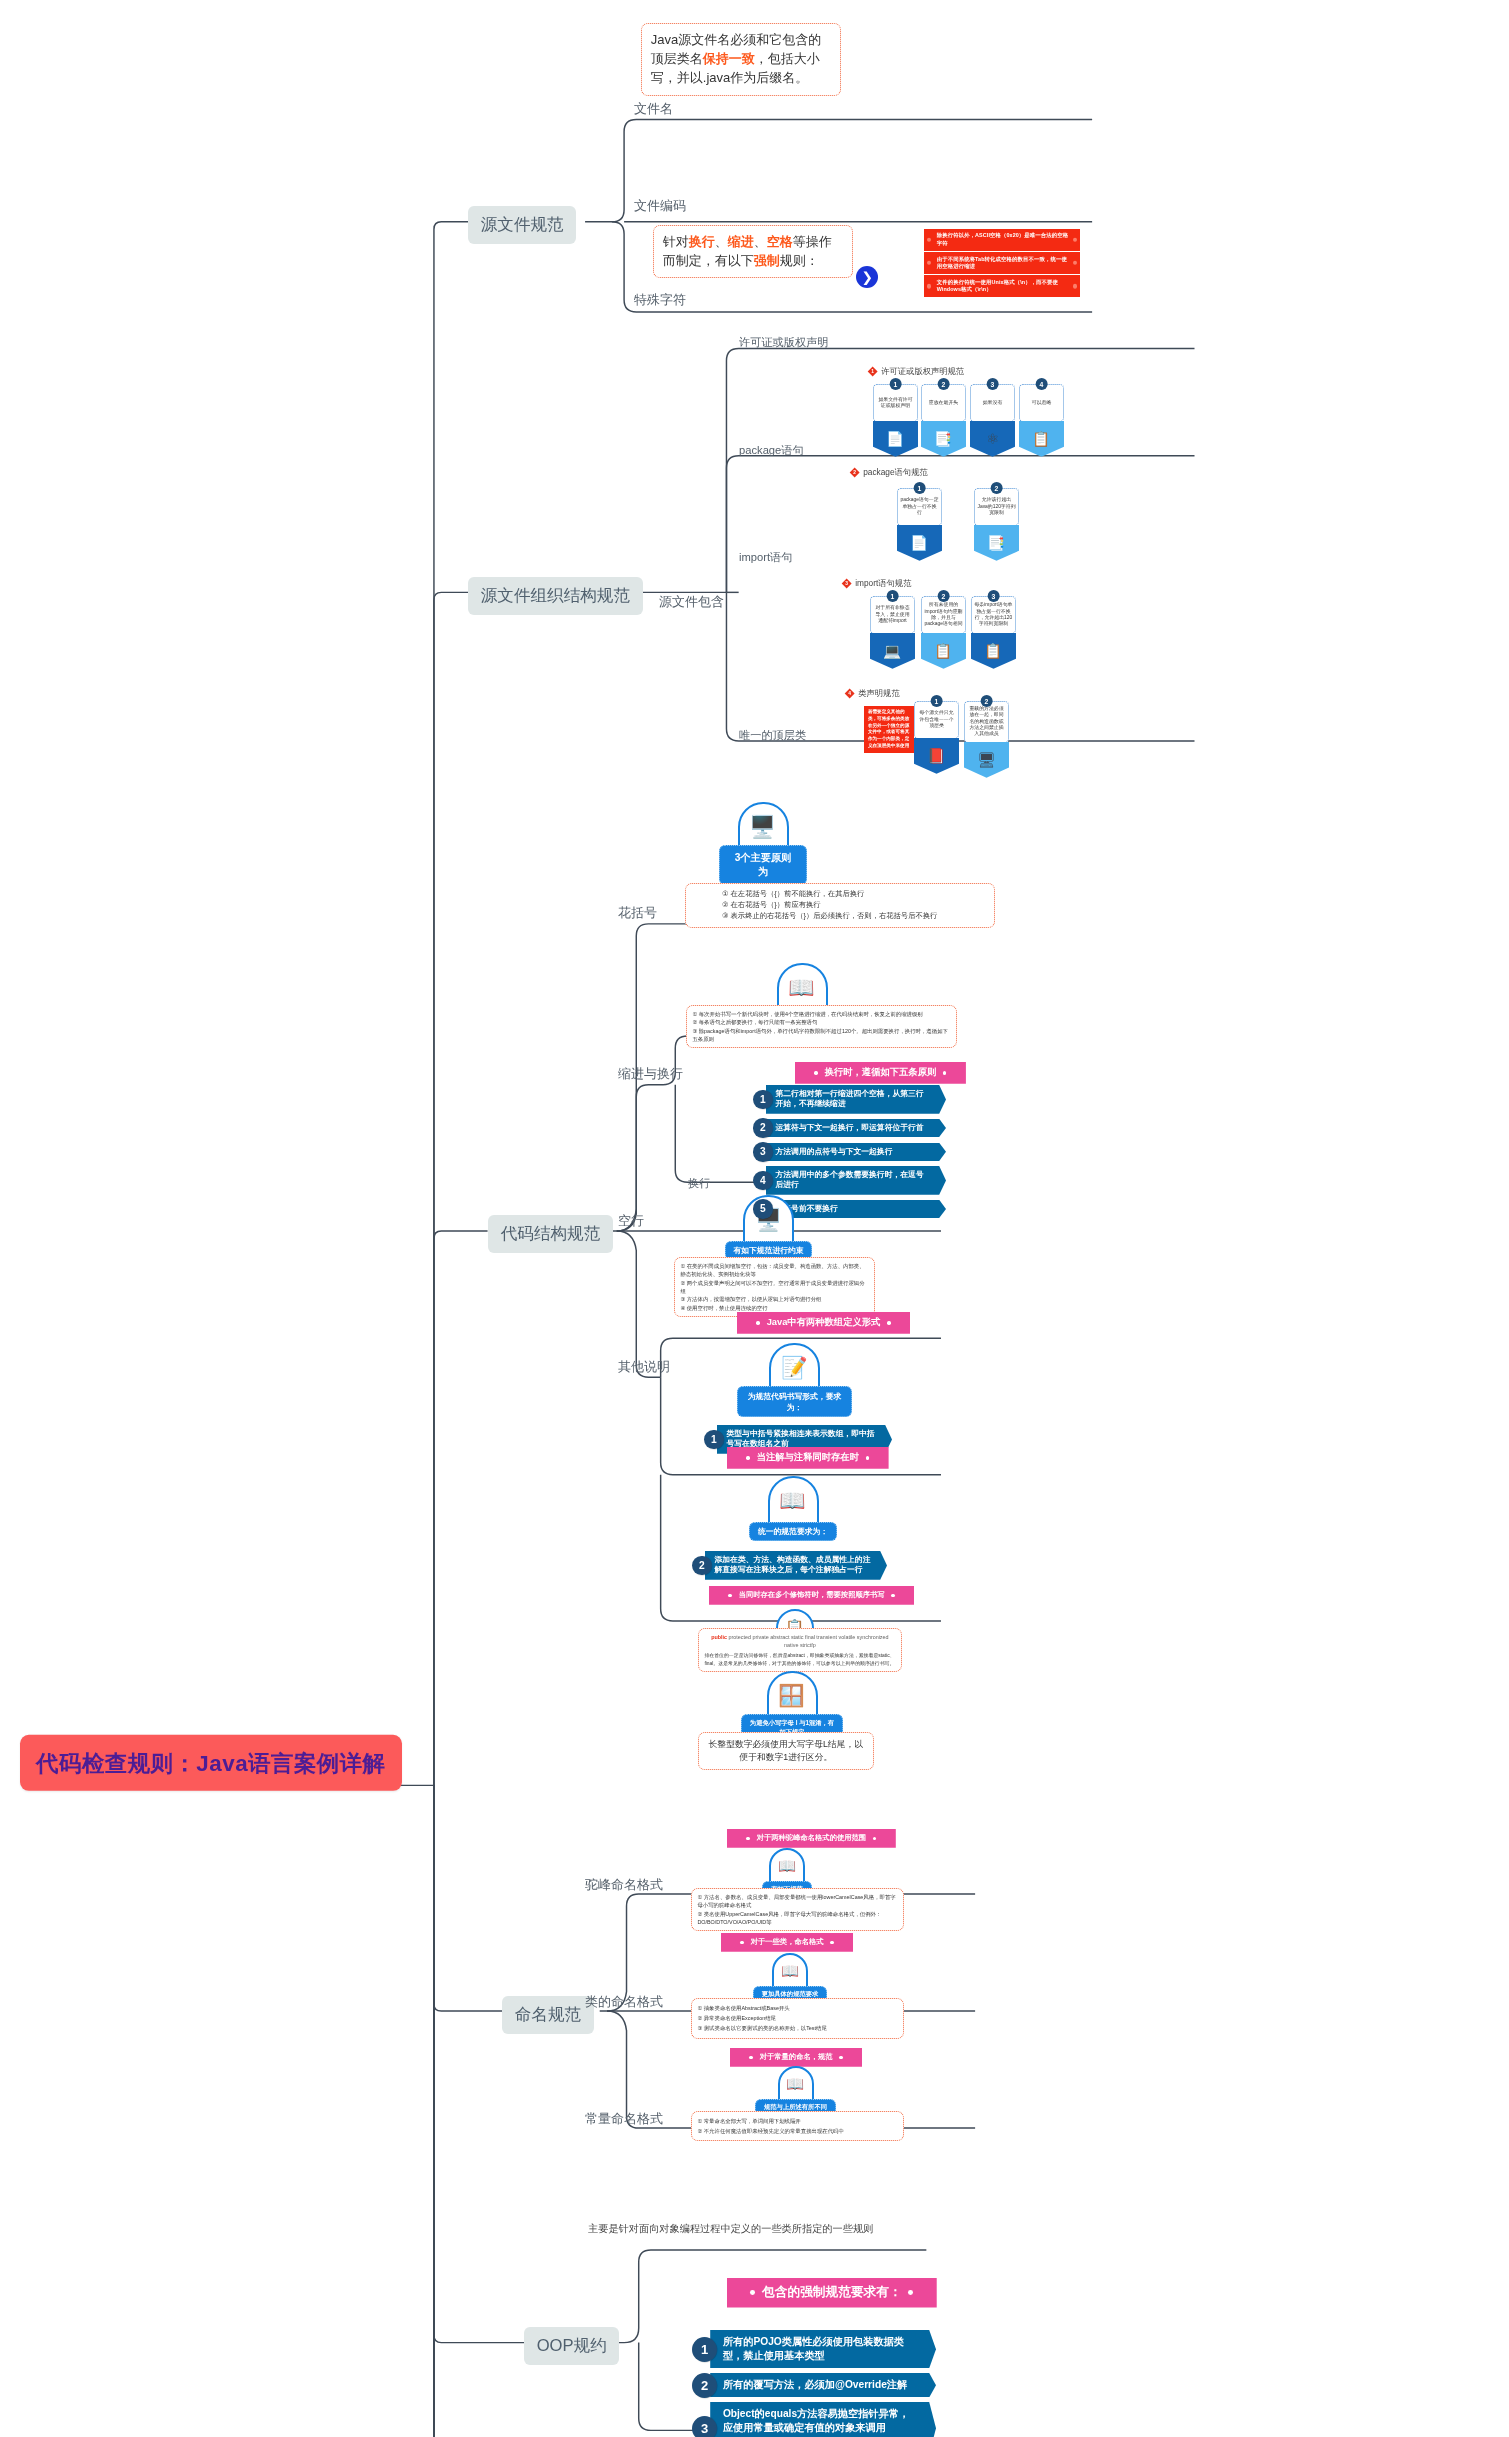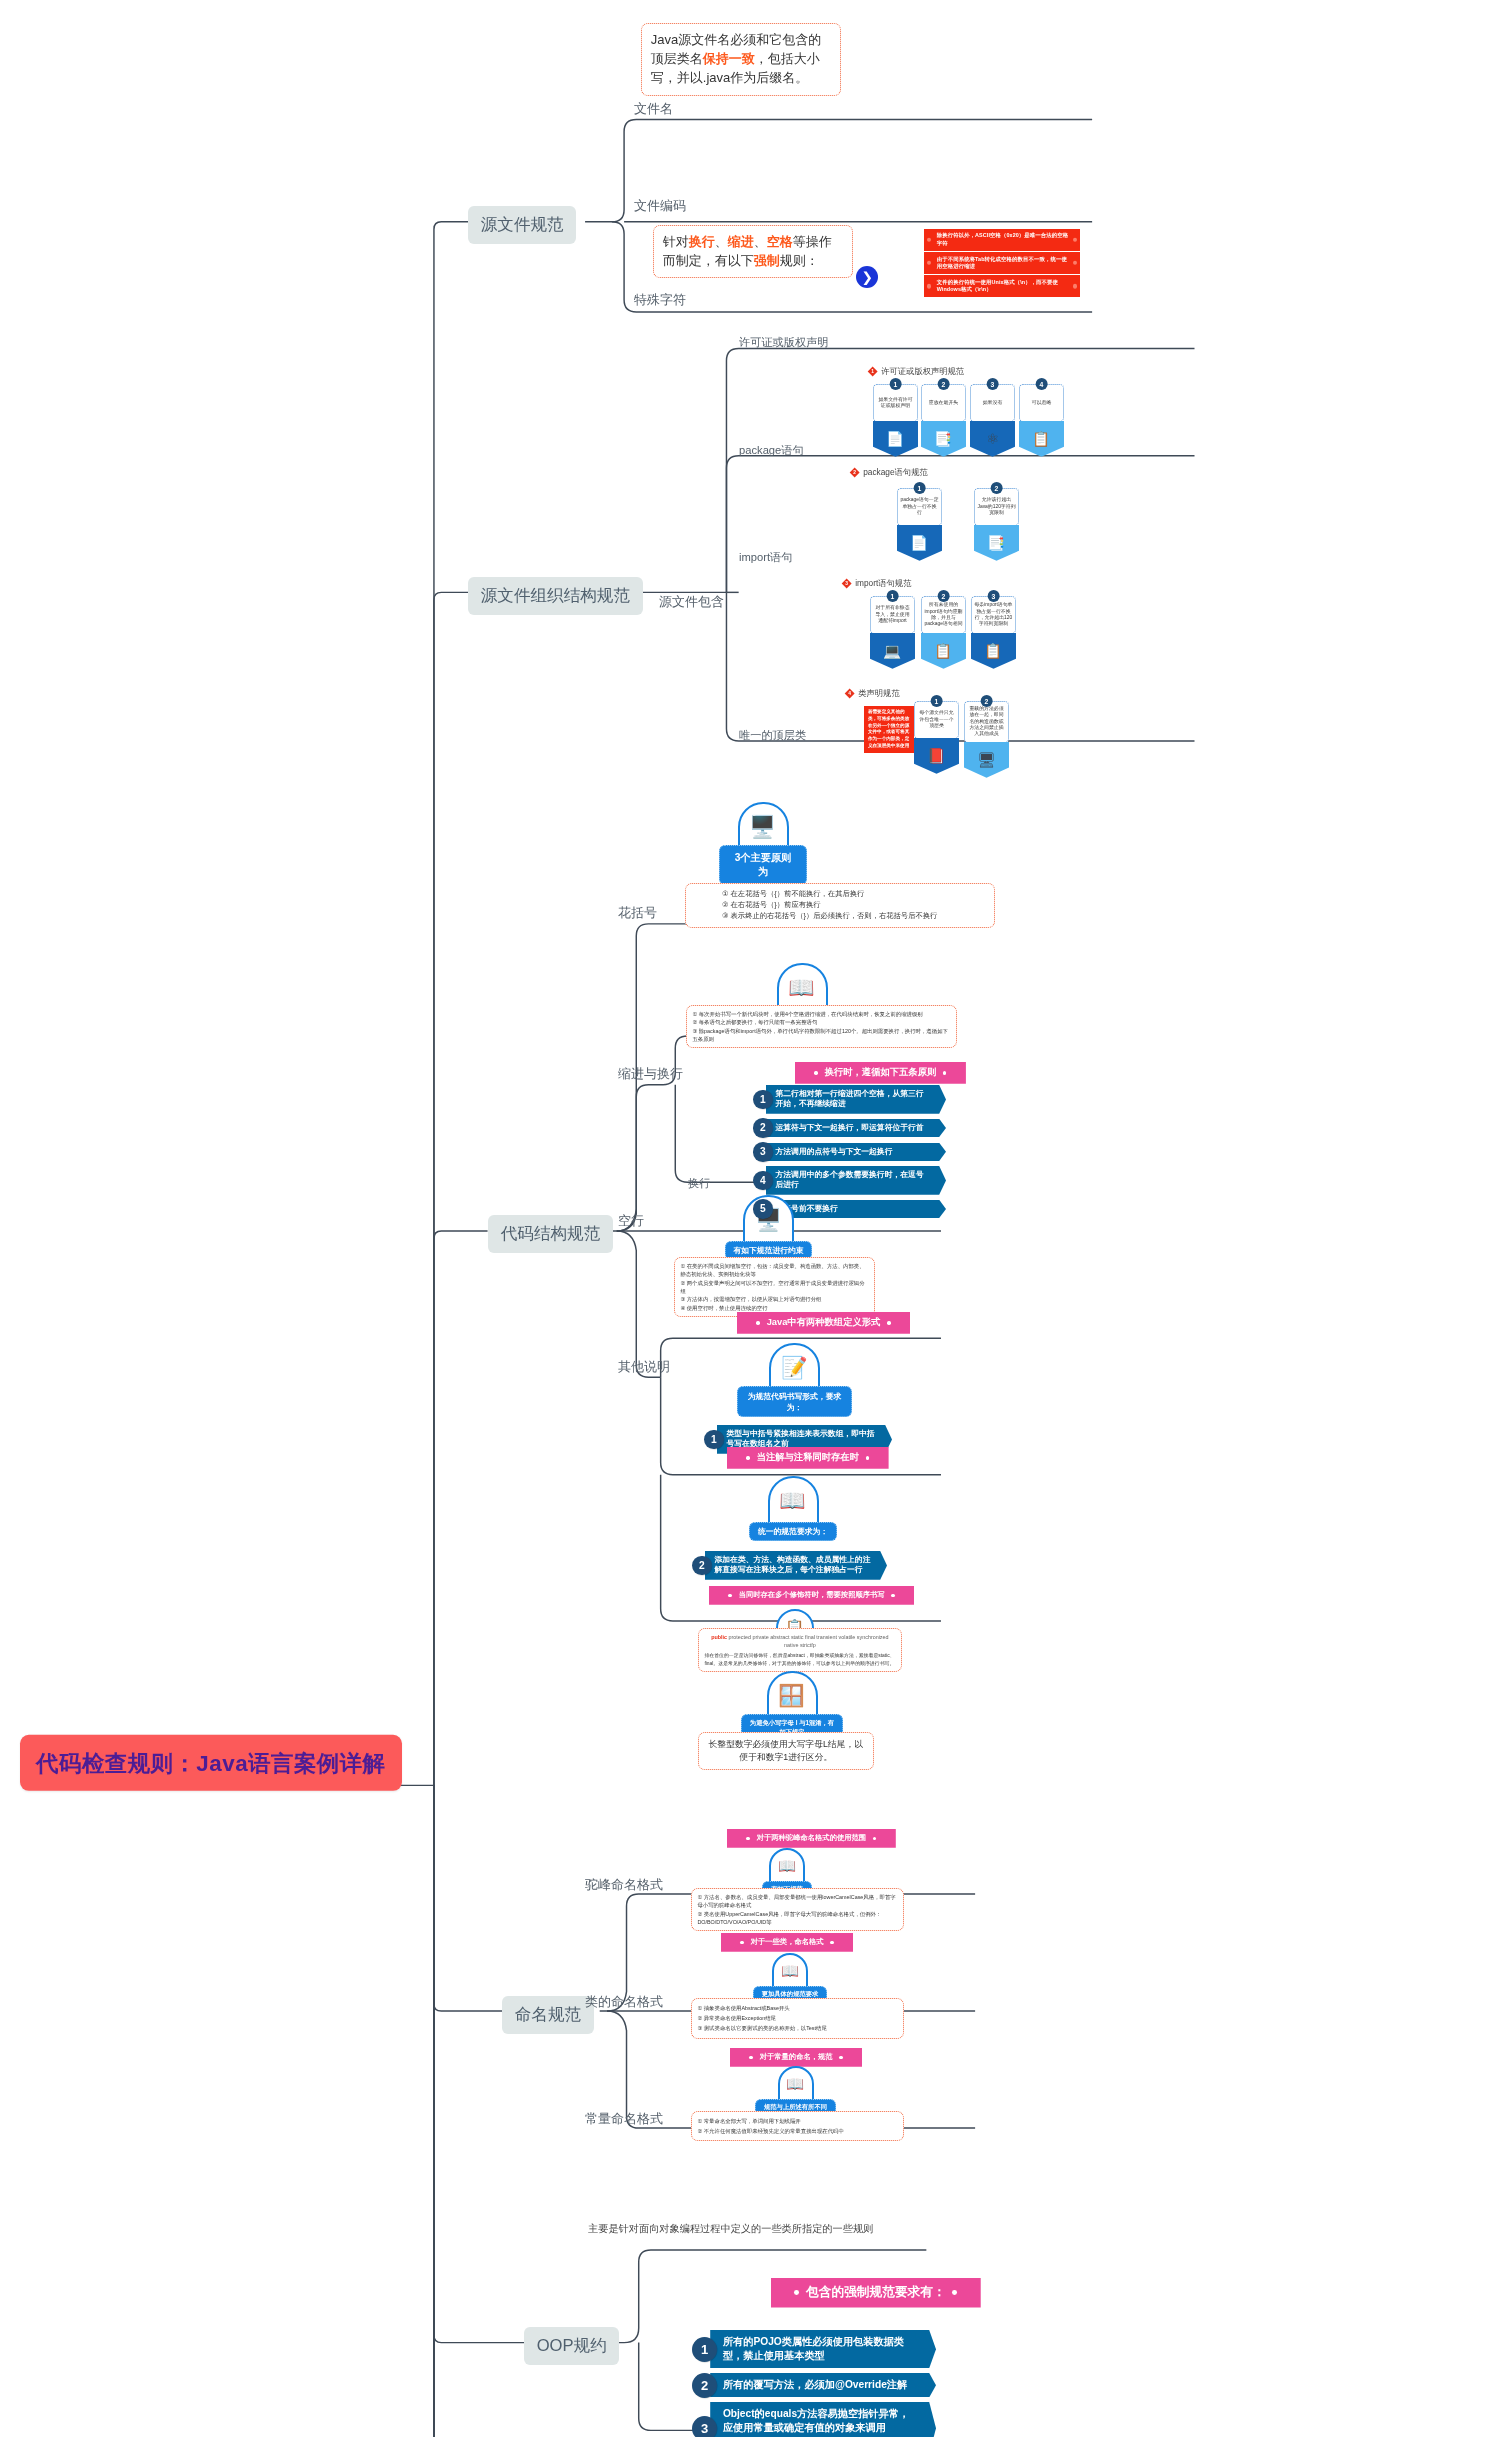--- a/index.html
+++ b/index.html
@@ -430,21 +430,21 @@
     <div class="pill sm" style="font-size:6.3px;">规范与上所述有所不同</div>
   </div>
   <div class="callout micro" style="left:691px;top:2111px;width:200px;line-height:1.9;">
     <div>① 常量命名全部大写，单词间用下划线隔开</div>
     <div>② 不允许任何魔法值即未经预先定义的常量直接出现在代码中</div>
   </div>
 
   <div class="l1-node" style="left:524px;top:2327px;">OOP规约</div>
   <div class="plaintext" style="left:588px;top:2222px;width:351px;font-size:10.2px;">主要是针对面向对象编程过程中定义的一些类所指定的一些规则</div>
 
-  <div class="ribbon" style="left:727px;top:2278px;font-size:12.7px;padding:6.3px 16.6px;margin-left:44px;"><span class="dot" style="width:4.9px;height:4.9px;"></span><span>包含的强制规范要求有：</span><span class="dot" style="width:4.9px;height:4.9px;"></span></div>
+  <div class="ribbon" style="left:727px;top:2278px;font-size:12.7px;padding:6.3px 16.6px;"><span class="dot" style="width:4.9px;height:4.9px;"></span><span>包含的强制规范要求有：</span><span class="dot" style="width:4.9px;height:4.9px;"></span></div>
 
   <div style="position:absolute;left:692px;top:2330px;width:244px;">
     <div class="bluerow lg">
       <div class="num">1</div>
       <div class="txt">所有的POJO类属性必须使用包装数据类型，禁止使用基本类型</div>
     </div>
     <div class="bluerow lg">
       <div class="num">2</div>
       <div class="txt">所有的覆写方法，必须加@Override注解</div>
     </div>

